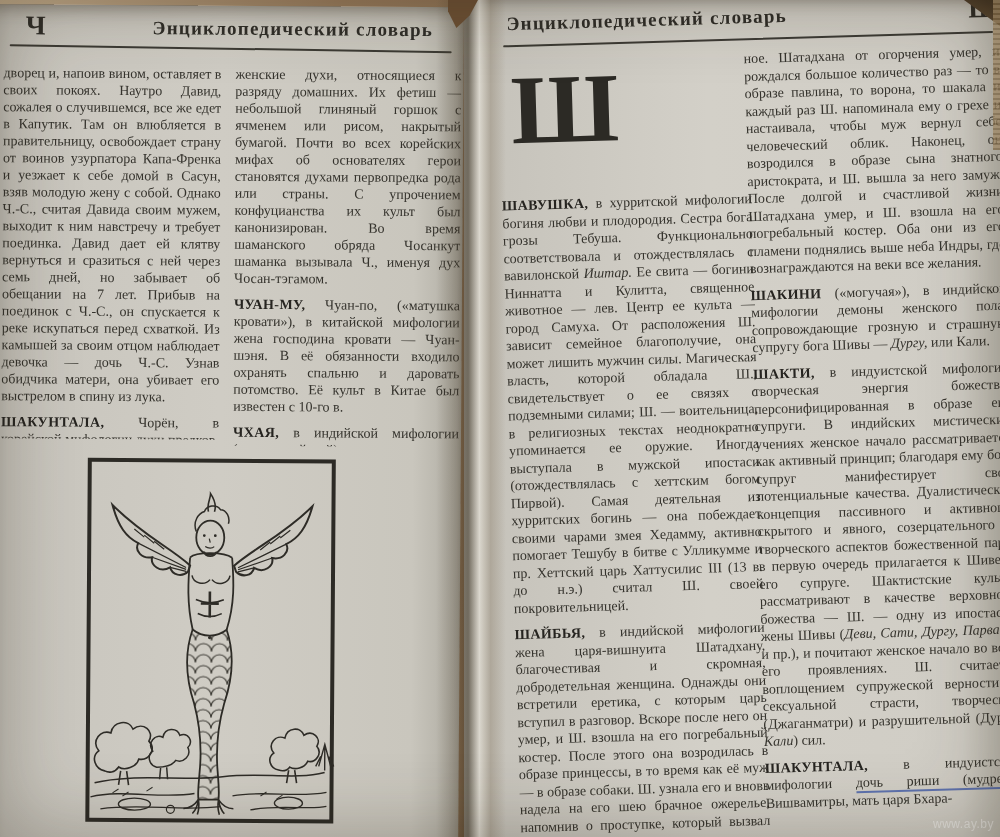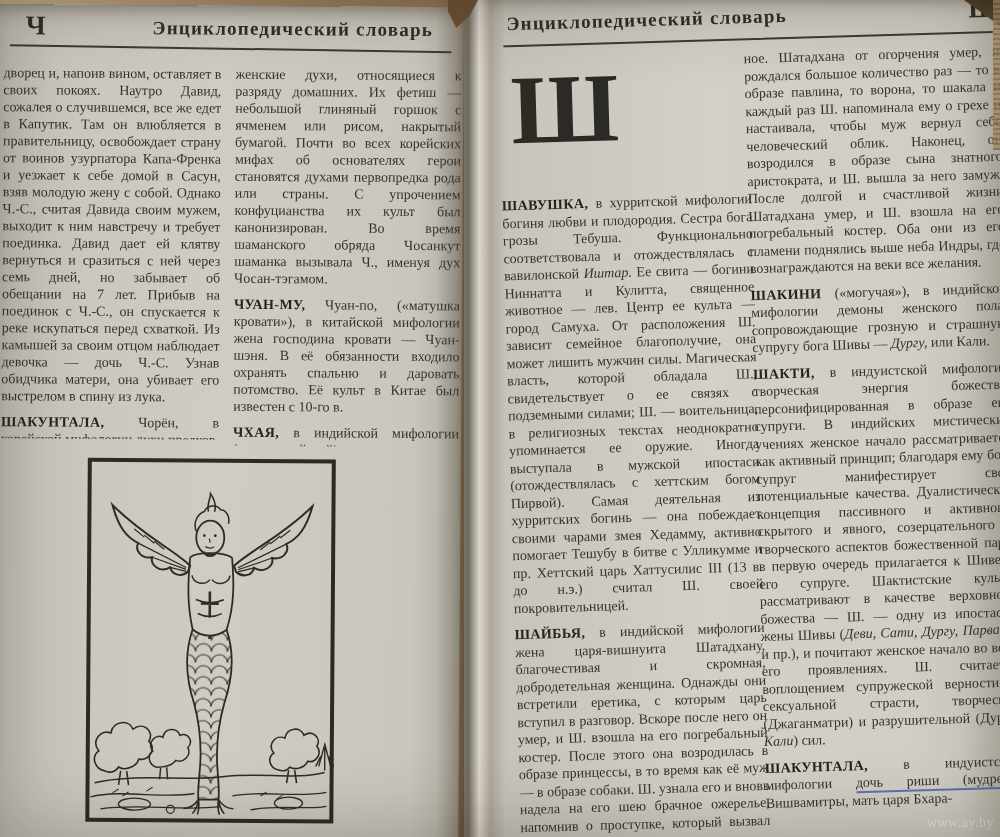--- a/index.html
+++ b/index.html
@@ -40,22 +40,22 @@
   .pen-ul{border-bottom:2px solid rgba(62,88,168,.78);padding-bottom:1px;}
   .illustration{position:absolute;left:106px;top:448px;width:256px;height:380px;}
   .gutter{position:absolute;left:436px;top:0;width:70px;height:837px;pointer-events:none;
     background:linear-gradient(90deg,rgba(70,58,40,0) 0%,rgba(70,58,40,.28) 30%,rgba(55,45,30,.5) 46%,rgba(246,242,232,.55) 62%,rgba(120,104,80,.3) 78%,rgba(120,104,80,0) 100%);}
   .gutter-top{position:absolute;left:448px;top:0;width:30px;height:28px;background:#6b4f33;
     clip-path:polygon(0 0,100% 0,72% 55%,28% 100%,0 40%);}
   .corner-tr{position:absolute;right:0;top:0;width:36px;height:26px;
     background:linear-gradient(200deg,#3f3120,#6b5539);clip-path:polygon(0 0,100% 0,100% 100%);}
   .fore-edge{position:absolute;right:0;top:0;width:7px;height:150px;opacity:.75;
     background:repeating-linear-gradient(180deg,#b49a74 0 3px,#8d744f 3px 5px);}
-  .watermark{position:absolute;right:6px;bottom:6px;font-family:Liberation Serif, serif;
-    font-size:14px;color:rgba(255,255,255,.5);letter-spacing:.5px;margin-left:32px;}
+  .watermark{position:absolute;right:6px;bottom:6px;font-family:Liberation Sans, sans-serif;
+    font-size:12px;color:rgba(255,255,255,.5);letter-spacing:.5px;margin-left:32px;}
   .vignette{position:absolute;inset:0;pointer-events:none;box-shadow:inset 0 0 80px rgba(45,35,20,.33);}
   svg .ln{fill:none;stroke:#2e2c27;}
 </style>
 </head>
 <body>
 
 <div class="photo">
 
   <div class="page page-left">
     <div class="lp-inner">

